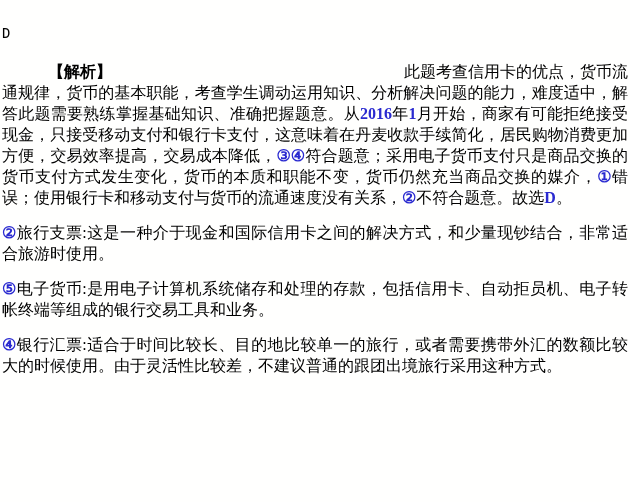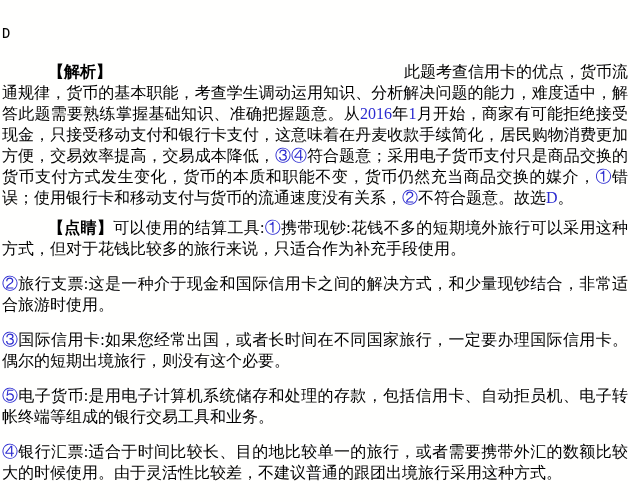--- a/index.html
+++ b/index.html
@@ -18,50 +18,44 @@
     font-size: 16px;
     line-height: 21px;
     overflow: hidden;
   }
   .page {
     padding: 23px 2px 0 2px;
   }
   p { margin: 0; text-align: justify; }
   .answer-line { margin-bottom: 17px; font-family: "DejaVu Sans Mono", monospace; font-size: 14px; }
   .bold { font-weight: bold; margin-left: 46px; }
-  .blue { color: var(--accent_blue); }
+  .blue { color: var(--accent_blue); font-weight: bold; }
   .spacer { display: inline-block; width: 292px; height: 1px; }
   .analysis-para { margin-bottom: 9px; }
   .tips-para { margin-top: 0; }
   .tip-item { margin-top: 14px; }
 </style>
 </head>
 <body>
 
 <div class="page">
 
   <p class="answer-line">
     <span>D</span>
   </p>
 
   <p class="analysis-para">
     <span class="bold">【解析】</span><span class="spacer"></span><span>此题考查信用卡的优点，货币流通规律，货币的基本职能，考查学生调动运用知识、分析解决问题的能力，难度适中，解答此题需要熟练掌握基础知识、准确把握题意。从</span><span class="blue">2016</span><span>年</span><span class="blue">1</span><span>月开始，商家有可能拒绝接受现金，只接受移动支付和银行卡支付，这意味着在丹麦收款手续简化，居民购物消费更加方便，交易效率提高，交易成本降低，</span><span class="blue">③④</span><span>符合题意；采用电子货币支付只是商品交换的货币支付方式发生变化，货币的本质和职能不变，货币仍然充当商品交换的媒介，</span><span class="blue">①</span><span>错误；使用银行卡和移动支付与货币的流通速度没有关系，</span><span class="blue">②</span><span>不符合题意。故选</span><span class="blue">D</span><span>。</span>
   </p>
 
-  <p class="tips-para">
-    <span class="bold">【点睛】</span><span>可以使用的结算工具:</span><span class="blue">①</span><span>携带现钞:花钱不多的短期境外旅行可以采用这种方式，但对于花钱比较多的旅行来说，只适合作为补充手段使用。</span>
-  </p>
 
   <p class="tip-item">
     <span class="blue">②</span><span>旅行支票:这是一种介于现金和国际信用卡之间的解决方式，和少量现钞结合，非常适合旅游时使用。</span>
   </p>
 
-  <p class="tip-item">
-    <span class="blue">③</span><span>国际信用卡:如果您经常出国，或者长时间在不同国家旅行，一定要办理国际信用卡。偶尔的短期出境旅行，则没有这个必要。</span>
-  </p>
 
   <p class="tip-item">
     <span class="blue">⑤</span><span>电子货币:是用电子计算机系统储存和处理的存款，包括信用卡、自动拒员机、电子转帐终端等组成的银行交易工具和业务。</span>
   </p>
 
   <p class="tip-item">
     <span class="blue">④</span><span>银行汇票:适合于时间比较长、目的地比较单一的旅行，或者需要携带外汇的数额比较大的时候使用。由于灵活性比较差，不建议普通的跟团出境旅行采用这种方式。</span>
   </p>
 
 </div>

